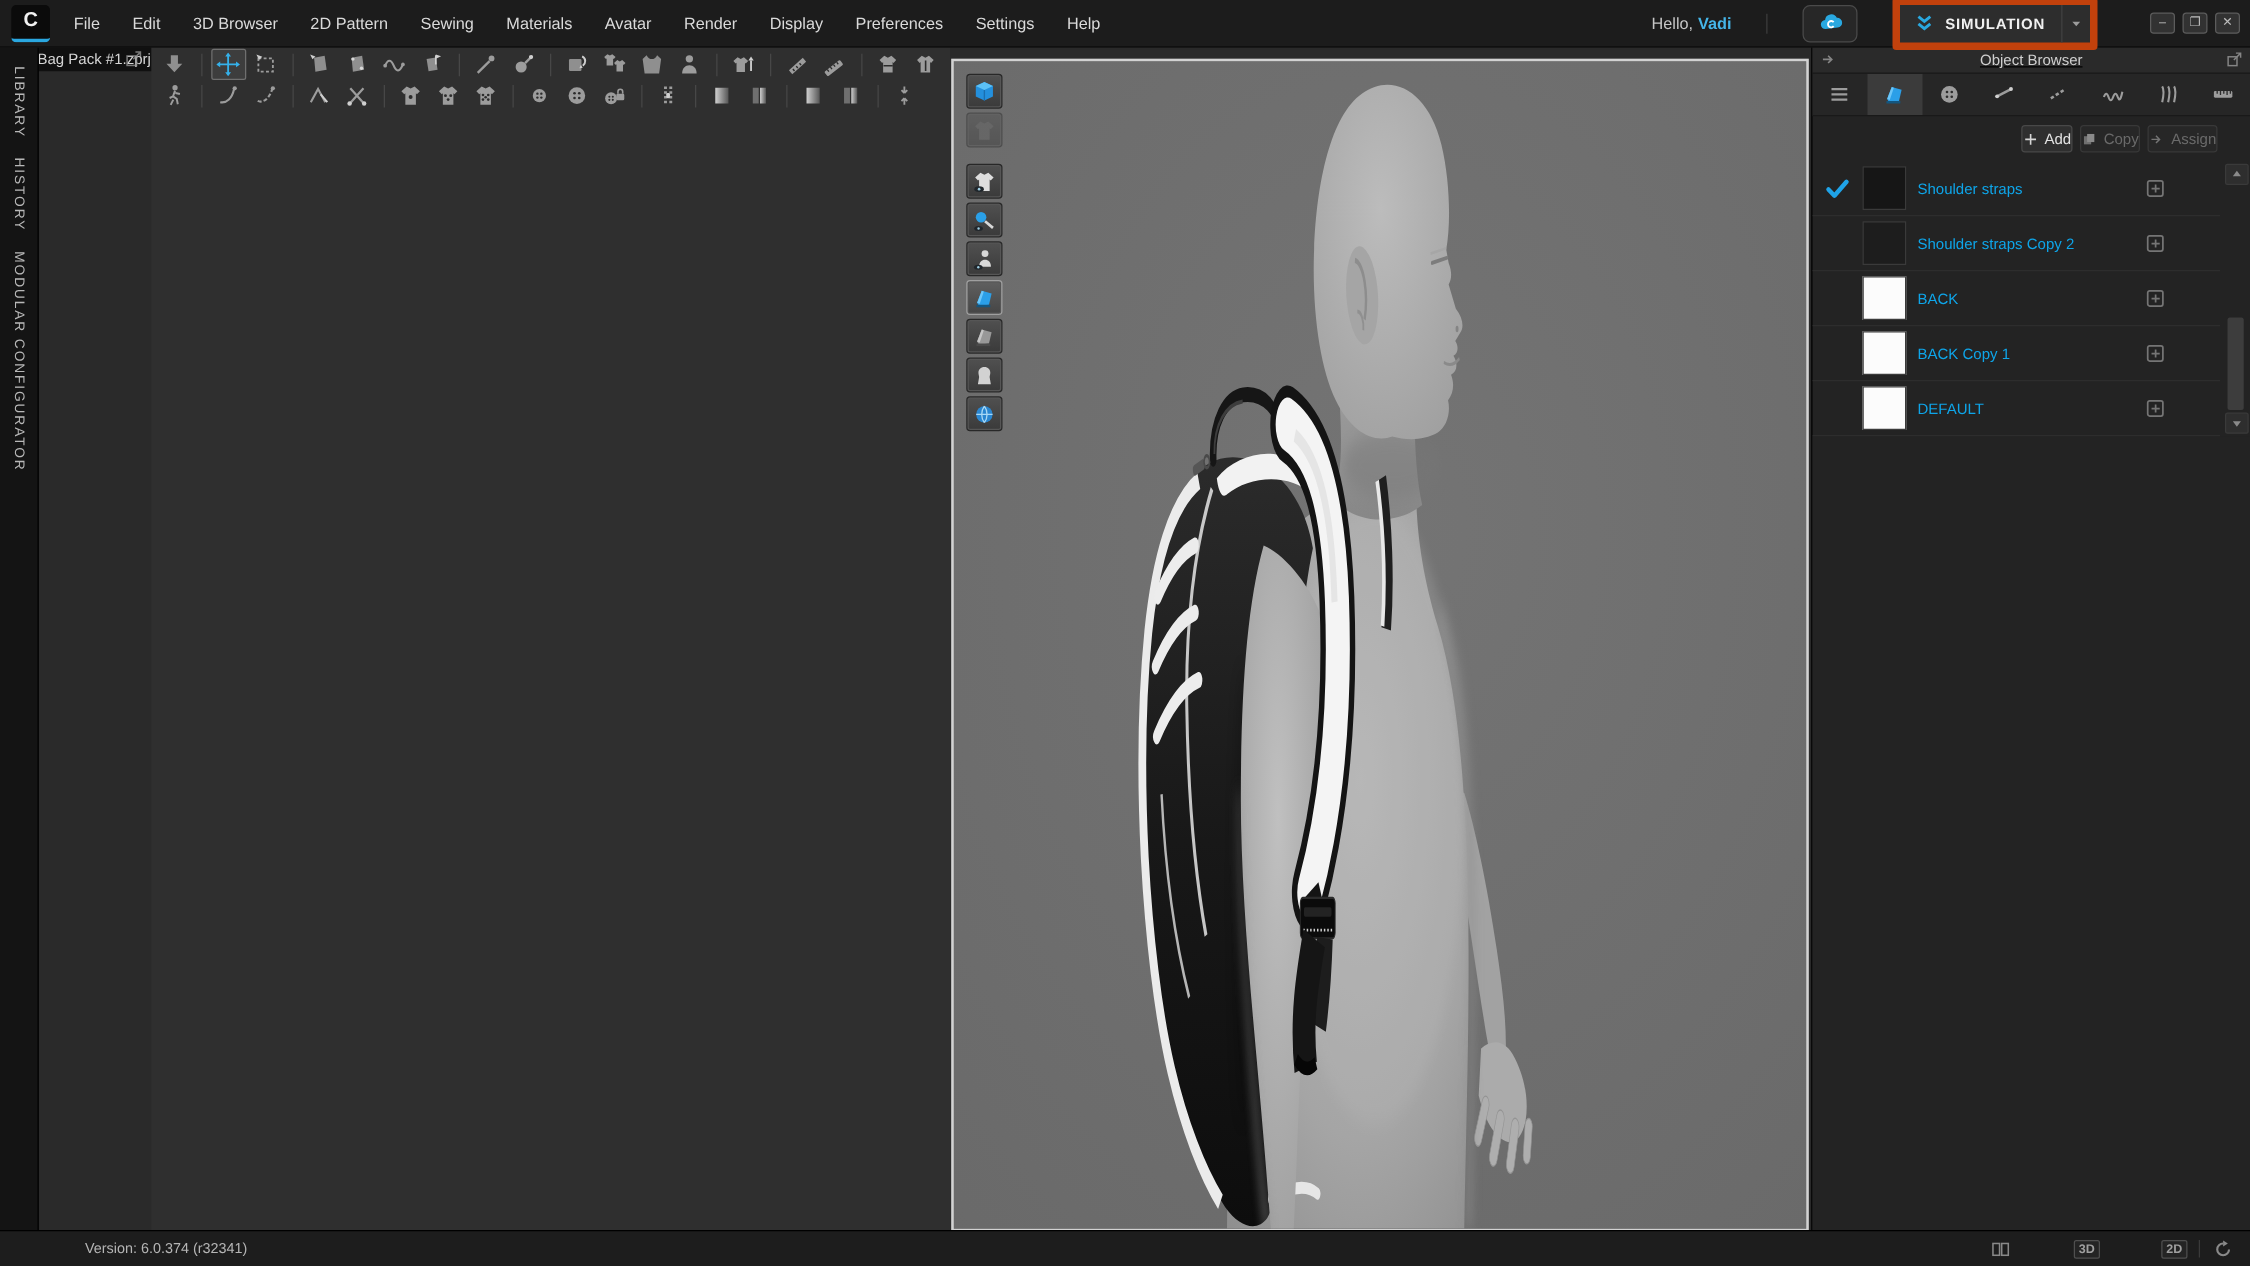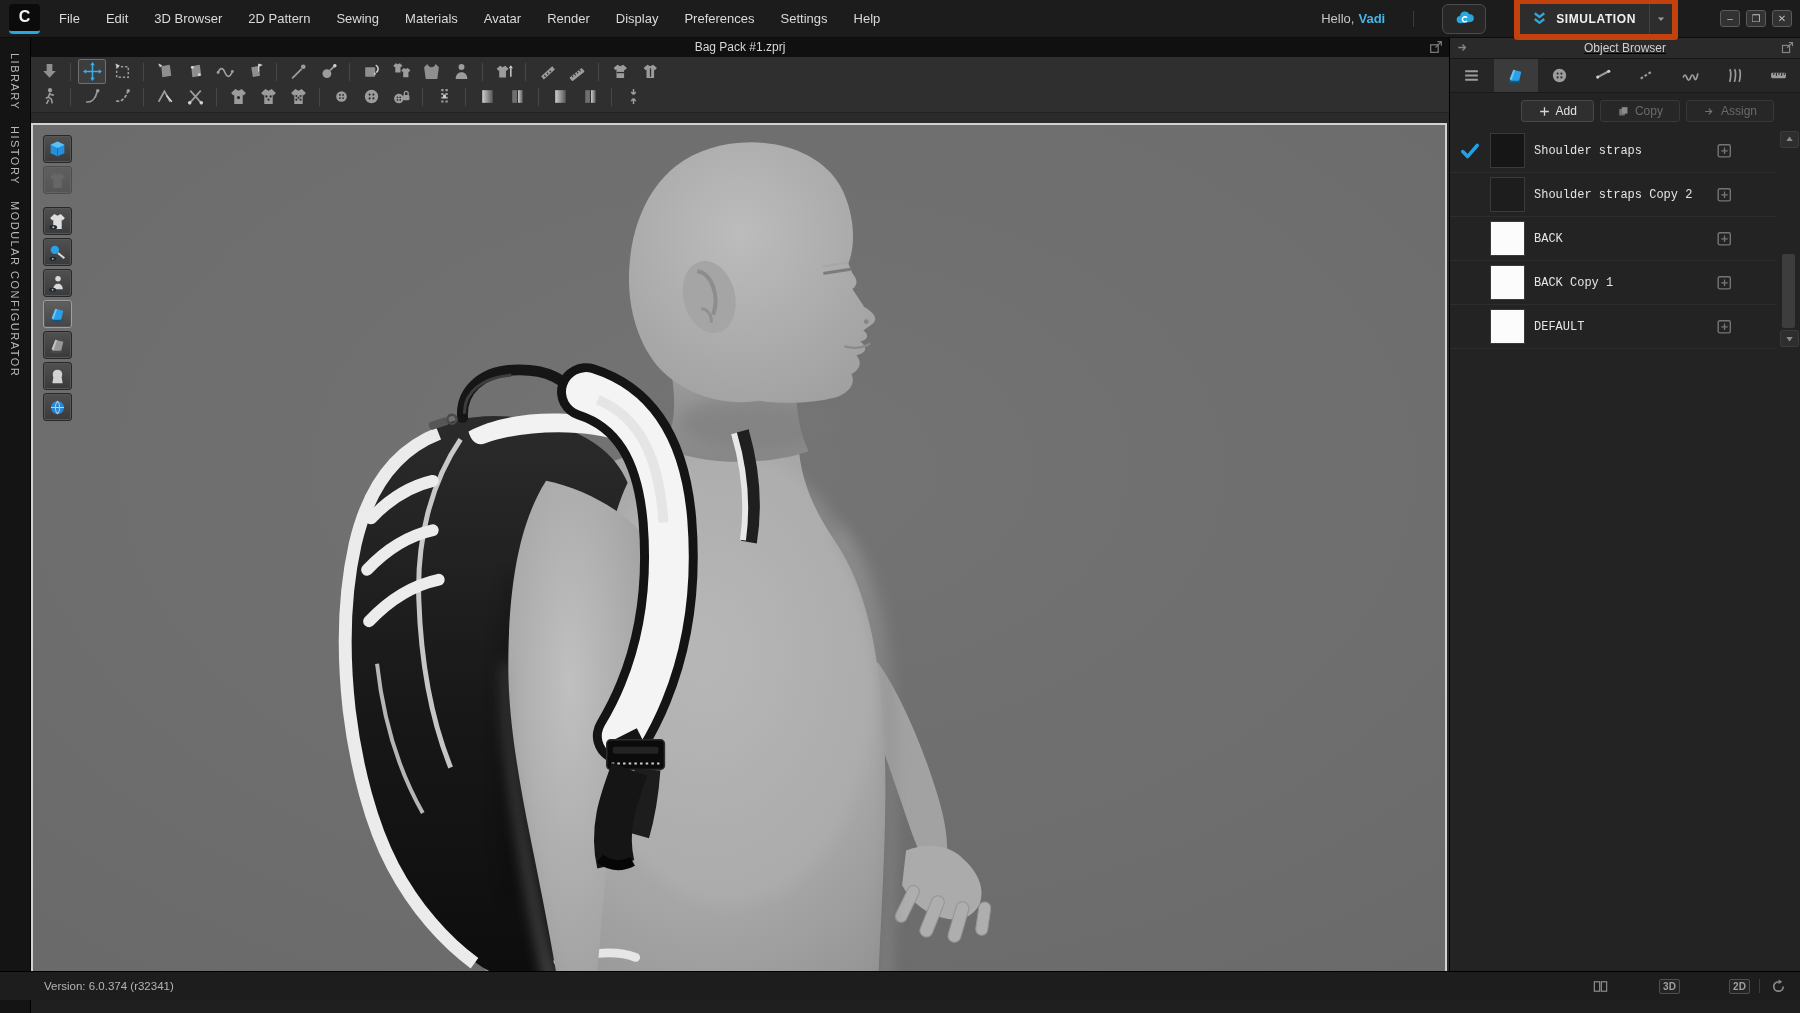--- a/index.html
+++ b/index.html
@@ -29,21 +29,21 @@
   .win-controls{display:flex;gap:6px;margin-left:14px;}
   .wc-btn{width:20px;height:17px;border:1px solid #5c5c5c;background:#323232;border-radius:3px;
           color:#bdbdbd;font-size:10px;line-height:15px;text-align:center;padding:0;}
   
   .rail{position:absolute;left:0;top:37px;bottom:0;width:30px;background:#141414;
         border-right:1px solid #000;z-index:20;}
   .rail-tab{writing-mode:vertical-rl;color:#b8b8b8;font-size:11px;letter-spacing:1.5px;
             margin:16px 0 10px 9px;cursor:default;white-space:nowrap;}
   
   .center{position:absolute;left:30px;top:37px;right:350px;bottom:28px;background:#2a2a2a;
-          display:flex;flex-direction:column;}
+          display:flex;flex-direction:row;}
   .tabbar{height:20px;background:#101010;display:flex;align-items:center;justify-content:center;
           position:relative;flex:0 0 auto;}
   .tab-title{font-size:12px;color:#d6d6d6;}
   .tab-popout{position:absolute;right:6px;top:2px;width:16px;height:16px;opacity:.75;}
   .toolbar{background:#2f2f2f;border-bottom:1px solid #232323;padding:2px 4px 3px 4px;flex:0 0 auto;}
   .tbrow{display:flex;align-items:center;height:25px;}
   .tbtn{width:26px;height:23px;display:flex;align-items:center;justify-content:center;
         border-radius:2px;border:1px solid transparent;margin:0 1px;}
   .tbtn.active{background:#3d3d3d;border-color:#6f6f6f;}
   .tbsep{width:1px;height:18px;background:#474747;margin:0 6px;display:inline-block;}
@@ -62,41 +62,41 @@
               border-left:1px solid #000;display:flex;flex-direction:column;}
   .panelhead{height:21px;background:#2a2a2a;border-bottom:1px solid #191919;display:flex;
              align-items:center;justify-content:center;position:relative;flex:0 0 auto;text-decoration:underline;}
   .panelhead .ph-title{font-size:12px;color:#cfcfcf;}
   .ph-left{position:absolute;left:5px;top:3px;width:15px;height:15px;opacity:.8;}
   .ph-right{position:absolute;right:5px;top:3px;width:15px;height:15px;opacity:.8;}
   .obtabs{height:33px;background:#262626;border-bottom:1px solid #191919;display:flex;flex:0 0 auto;}
   .obtab{flex:1;display:flex;align-items:center;justify-content:center;}
   .obtab.active{background:#3b3b3b;}
   .obactions{display:flex;justify-content:flex-end;gap:6px;padding:7px 26px 7px 8px;flex:0 0 auto;}
-  .obbtn{height:22px;display:flex;align-items:center;gap:5px;padding:0 16px;background:#2f2f2f;
+  .obbtn{height:22px;display:flex;align-items:center;gap:5px;padding:0 0;background:#2f2f2f;
          border:1px solid #484848;border-radius:3px;font-size:12px;color:#e2e2e2;}
   .obbtn.disabled{color:#6a6a6a;border-color:#383838;background:#272727;}
   .obbtn .svgi{width:13px;height:13px;}
   .oblist{position:relative;flex:0 0 auto;padding-right:24px;}
   .obrow{height:43px;display:flex;align-items:center;padding:0 6px 0 10px;
          border-bottom:1px solid #2d2d2d;}
   .ob-check{width:30px;height:20px;flex:0 0 auto;}
   .ob-check .svgi{width:20px;height:20px;}
   .swatch{width:33px;height:33px;border:1px solid #3a3a3a;flex:0 0 auto;margin-right:9px;}
-  .ob-label{flex:1 1 auto;font-size:12px;color:#e5e5e5;font-family:Liberation Mono, monospace;}
+  .ob-label{flex:1 1 auto;font-size:12px;color:#0ea5e9;}
   .ob-save{width:19px;height:19px;opacity:.8;flex:0 0 auto;margin-right:36px;}
   .scrollcol{position:absolute;right:3px;top:2px;bottom:2px;width:17px;}
   .sc-up,.sc-down{position:absolute;left:0;width:17px;height:15px;background:#2e2e2e;
                   border:1px solid #3a3a3a;border-radius:2px;display:flex;align-items:center;justify-content:center;}
   .sc-up{top:0;} .sc-down{bottom:0;}
   .sc-thumb{position:absolute;left:2px;width:13px;top:57%;height:34%;background:#3d3d3d;border-radius:2px;}
   .panel-empty{flex:1 1 auto;background:#232323;}
   
-  .statusbar{position:absolute;left:0;right:0;bottom:13px;height:28px;background:#1d1d1d;
-             border-top:1px solid #000;display:flex;align-items:center;padding:0 12px 0 44px;z-index:25;}
+  .statusbar{position:absolute;left:0;right:0;bottom:0;height:28px;background:#1d1d1d;
+             border-top:1px solid #000;display:flex;align-items:center;padding:0 12px 0 68px;z-index:25;}
   .version{font-size:11.5px;color:#b5b5b5;}
   .sb-right{margin-left:auto;display:flex;align-items:center;gap:9px;}
   .sb-viewbtn{min-width:21px;height:15px;border:1px solid #4f4f4f;border-radius:2px;color:#9f9f9f;
               font-size:10px;font-weight:bold;display:flex;align-items:center;justify-content:center;
               background:#242424;padding:0 2px;margin-left:40px;}
   .sb-sep{width:1px;height:14px;background:#3a3a3a;}
   .sb-icon{width:19px;height:17px;opacity:.85;}
   .caret-glyph{width:14px;height:14px;}
 </style>
 </head>

